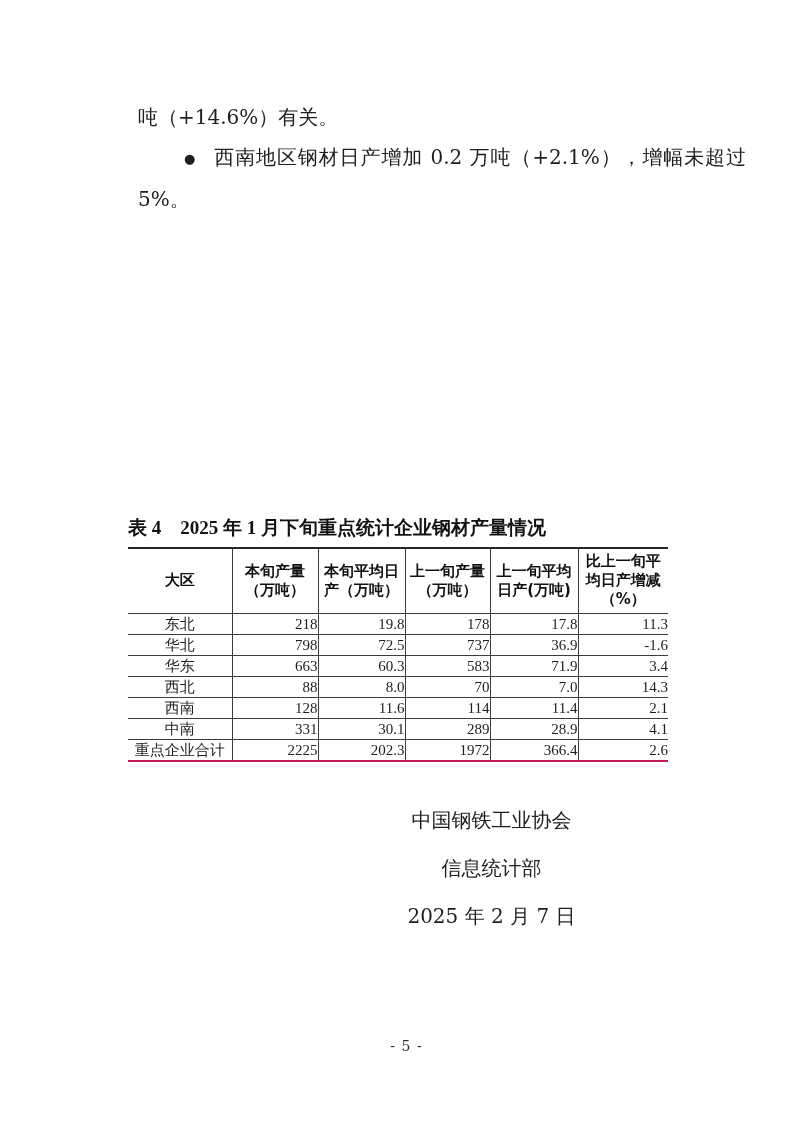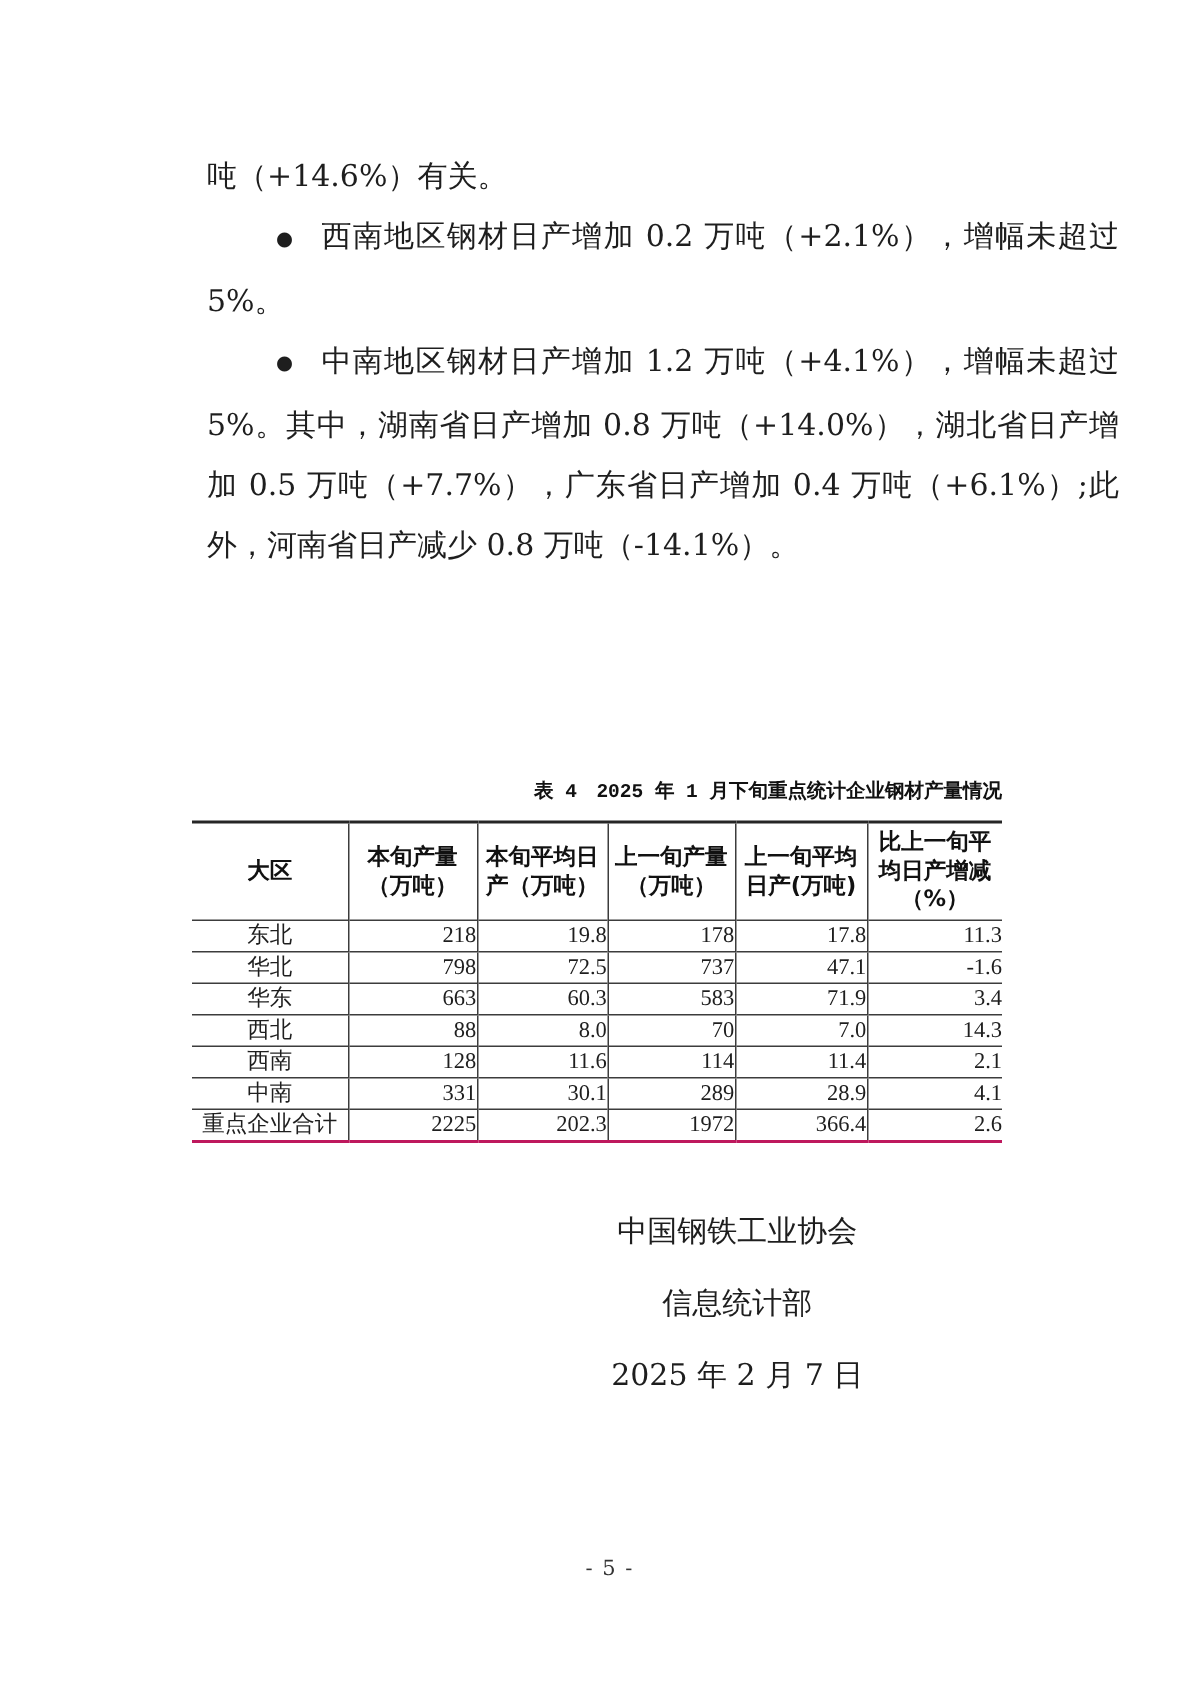--- a/index.html
+++ b/index.html
@@ -36,25 +36,25 @@
   }
 
   
   .table-section {
     position: absolute;
     left: 128px;
     top: 517px;
     width: 540px;
   }
   .table-title {
-    font-family: Liberation Mono, monospace;
+    font-family: Liberation Serif, serif;
     font-weight: bold;
-    font-size: 13px;
+    font-size: 19px;
     line-height: 22px;
-    text-align: right;
+    text-align: left;
     color: #111111;
     margin-bottom: 8px;
     white-space: pre-wrap;
   }
   table.stats {
     border-collapse: collapse;
     table-layout: fixed;
     width: 540px;
   }
   table.stats th, table.stats td {
@@ -114,21 +114,20 @@
   }
 </style>
 </head>
 <body>
 
 <div class="page">
 
   <div class="body-text">
     <p class="para continuation"><span class="para-text">吨（+14.6%）有关。</span></p>
     <p class="para bullet"><span class="bullet-marker">●</span><span class="para-text">西南地区钢材日产增加 0.2 万吨（+2.1%），增幅未超过 5%。</span></p>
-    <p class="para bullet"><span class="bullet-marker">●</span><span class="para-text">中南地区钢材日产增加 1.2 万吨（+4.1%），增幅未超过 5%。其中，湖南省日产增加 0.8 万吨（+14.0%），湖北省日产增加 0.5 万吨（+7.7%），广东省日产增加 0.4 万吨（+6.1%）;此外，河南省日产减少 0.8 万吨（-14.1%）。</span></p>
   </div>
 
   <div class="table-section">
     <div class="table-title">表 4　2025 年 1 月下旬重点统计企业钢材产量情况</div>
     <table class="stats">
       <colgroup>
         <col style="width:104px">
           <col style="width:86px">
           <col style="width:87px">
         <col style="width:85px">
@@ -158,21 +157,21 @@
           <td class="num">19.8</td>
           <td class="num">178</td>
           <td class="num">17.8</td>
           <td class="num">11.3</td>
         </tr>
         <tr>
           <td class="region">华北</td>
           <td class="num">798</td>
           <td class="num">72.5</td>
           <td class="num">737</td>
-          <td class="num">47.1</td>
+          <td class="num">36.9</td>
           <td class="num">-1.6</td>
         </tr>
         <tr>
           <td class="region">华东</td>
           <td class="num">663</td>
           <td class="num">60.3</td>
           <td class="num">583</td>
           <td class="num">71.9</td>
           <td class="num">3.4</td>
         </tr>

